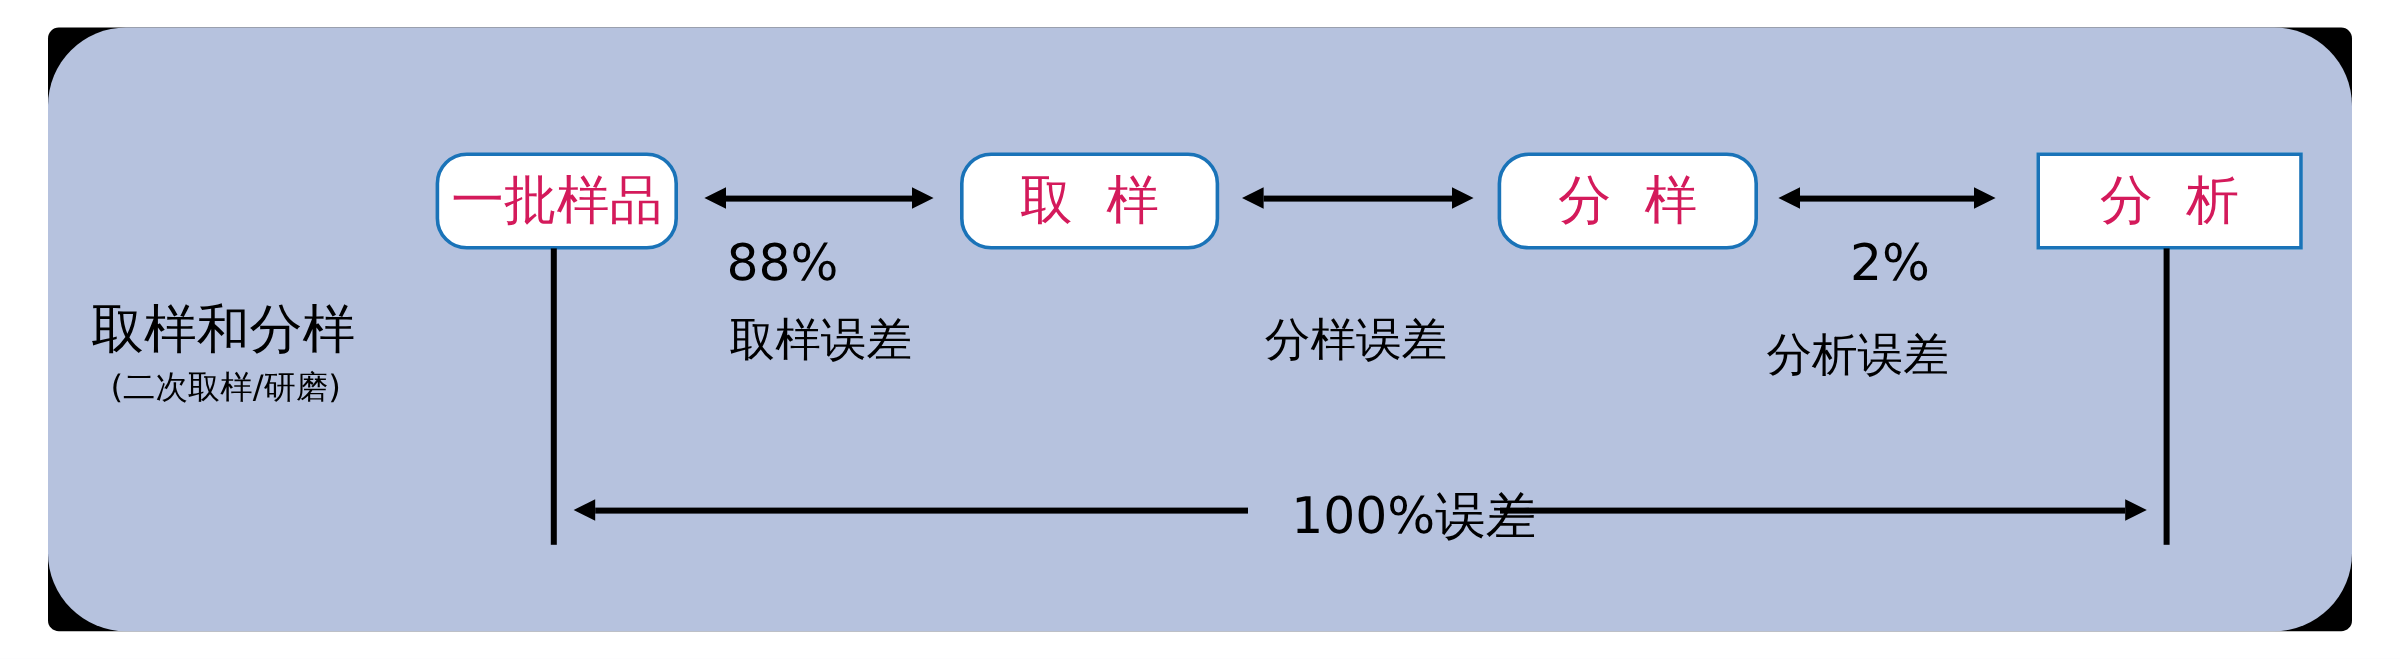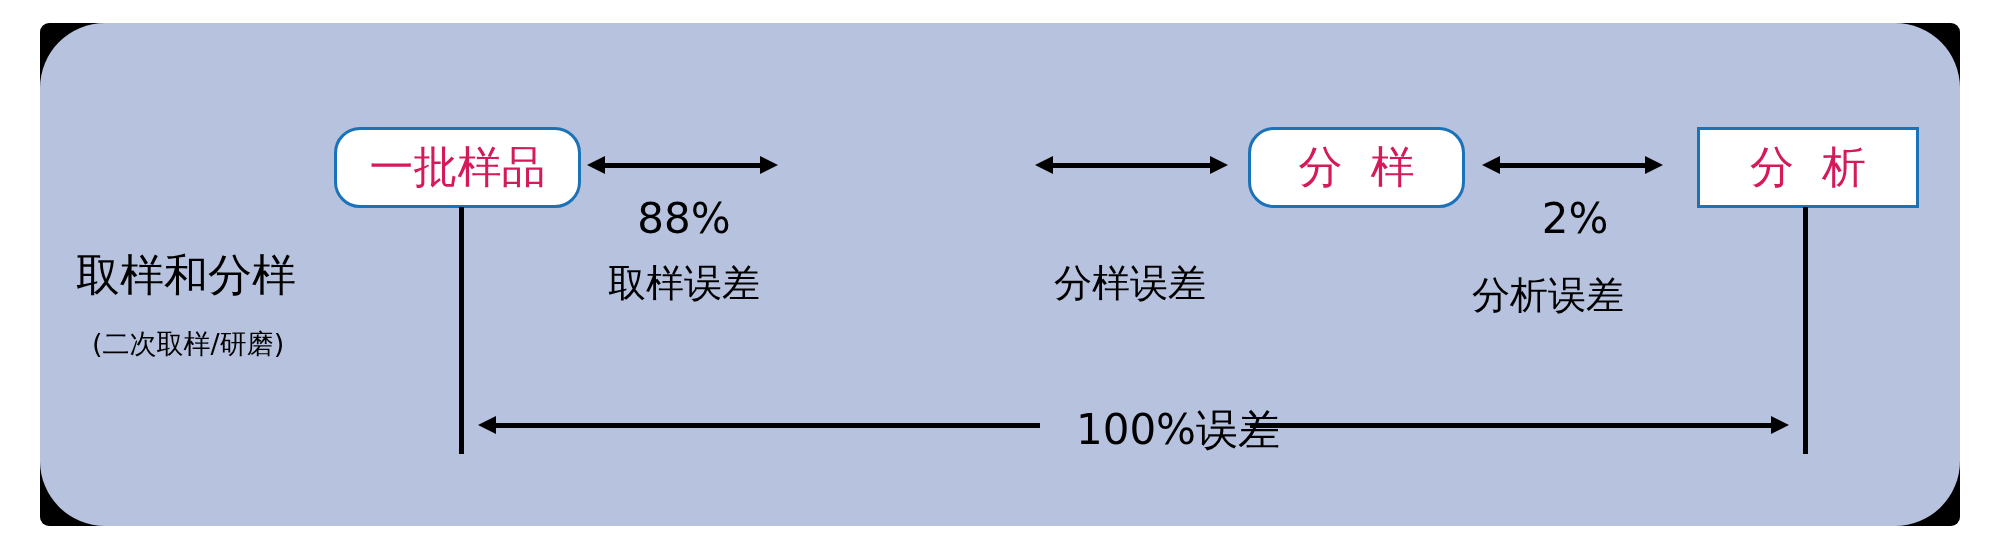--- a/index.html
+++ b/index.html
@@ -13,49 +13,49 @@
   *{box-sizing:border-box;margin:0;padding:0;}
   body{background:#ffffff;font-family:"DejaVu Sans","Liberation Sans",sans-serif;}
   .canvas{position:relative;width:2000px;height:549px;background:#ffffff;overflow:hidden;}
 
   .frame{position:absolute;left:40px;top:23px;width:1920px;height:503px;
          background:var(--frame);border-radius:9px;}
   .panel{position:absolute;inset:0;background:var(--panel-bg);border-radius:65px;}
 
   .title{position:absolute;left:76px;top:250px;font-size:44px;line-height:1.15;
          color:var(--text);white-space:pre;}
-  .subtitle{position:absolute;left:92px;top:328px;font-size:27px;line-height:1.2;
+  .subtitle{position:absolute;left:92px;top:308px;font-size:27px;line-height:1.2;
          color:var(--text);white-space:pre;}
 
   .node{position:absolute;top:127px;height:81px;background:#ffffff;
         border:3px solid var(--node-border);color:var(--node-text);
         font-size:44px;display:flex;align-items:center;justify-content:center;
         white-space:pre;border-radius:26px;}
   .node.square{border-radius:0;}
-  .n0{left:334px;width:247px;text-align:center;}
+  .n0{left:363px;width:202px;text-align:center;}
   .n1{left:800px;width:216px;}
   .n2{left:1248px;width:217px;}
   .n3{left:1697px;width:222px;}
 
   .hline{position:absolute;height:5px;background:var(--line);}
   .arrow-left::before{content:"";position:absolute;left:-18px;top:-7px;width:0;height:0;
         border-right:18px solid var(--line);border-top:9px solid transparent;
         border-bottom:9px solid transparent;}
   .arrow-right::after{content:"";position:absolute;right:-18px;top:-7px;width:0;height:0;
         border-left:18px solid var(--line);border-top:9px solid transparent;
         border-bottom:9px solid transparent;}
   .a1{left:605px;top:163px;width:155px;}
   .a2{left:1053px;top:163px;width:157px;}
   .a3{left:1500px;top:163px;width:145px;}
   .bL{left:496px;top:423px;width:544px;}
   .bR{left:1250px;top:423px;width:521px;}
 
   .pct{position:absolute;top:194px;width:200px;text-align:center;font-size:42px;
        color:var(--text);}
-  .p0{left:584px;text-align:center;} .p1{left:1031px;} .p2{left:1475px;}
+  .p0{left:552px;text-align:center;} .p1{left:1031px;} .p2{left:1475px;}
 
   .errlab{position:absolute;top:258px;width:300px;text-align:center;font-size:38px;
        color:var(--text);}
   .e0{left:534px;} .e1{left:980px;} .e2{left:1398px;margin-top:12px;}
 
   .vline{position:absolute;width:5px;background:var(--line);top:207px;height:247px;}
   .d0{left:459px;} .d1{left:1803px;}
 
   .total-label{position:absolute;left:1048px;top:402px;width:260px;text-align:center;
        font-size:42px;color:var(--text);white-space:pre;}
@@ -66,20 +66,21 @@
 <div class="canvas">
 
   <div class="frame">
     <div class="panel"></div>
   </div>
 
   <div class="title">取样和分样</div>
   <div class="subtitle">(二次取样/研磨)</div>
 
   <div class="node n0">一批样品</div>
+  <div class="node n1">取  样</div>
   <div class="node n3 square">分  析</div>
   <div class="node n2">分  样</div>
 
   <div class="hline arrow-left arrow-right a1"></div>
   <div class="hline arrow-left arrow-right a2"></div>
   <div class="hline arrow-left arrow-right a3"></div>
 
   <div class="pct p0">88%</div>
   <div class="pct p2">2%</div>
 

